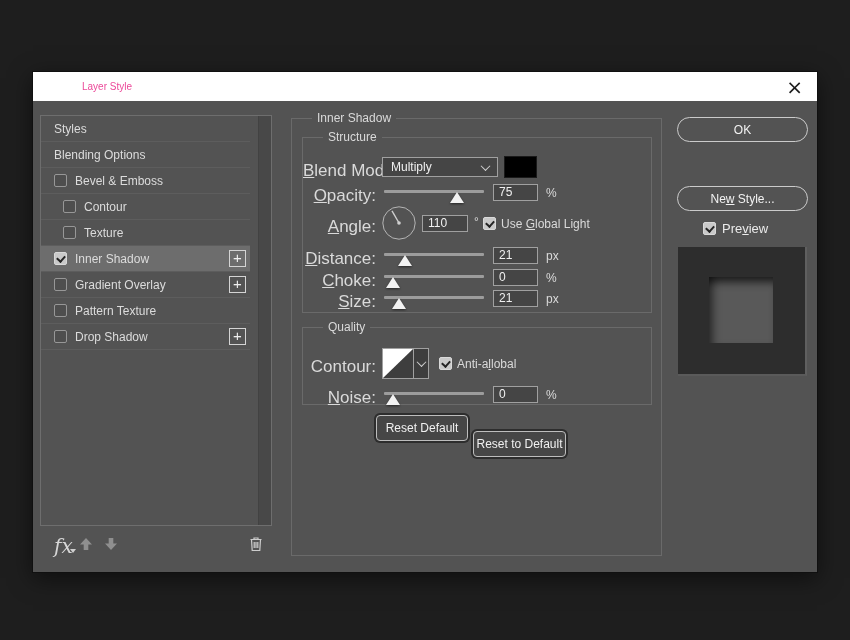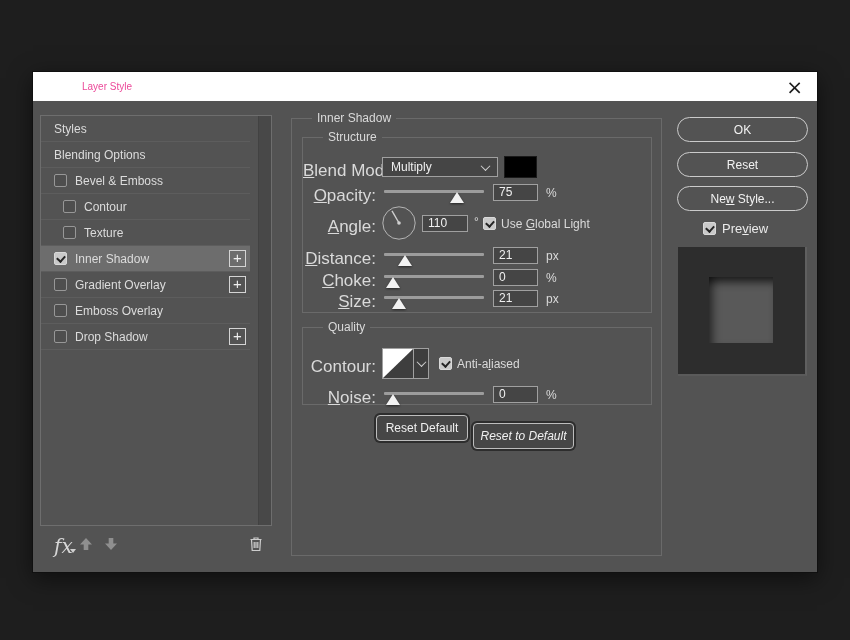--- a/index.html
+++ b/index.html
@@ -104,21 +104,21 @@
         <span>Inner Shadow</span>
         <span class="addbtn">+</span>
       </div>
       <div class="srow">
         <span class="cb unchecked"></span>
         <span>Gradient Overlay</span>
         <span class="addbtn">+</span>
       </div>
       <div class="srow">
         <span class="cb unchecked"></span>
-        <span>Emboss Overlay</span>
+        <span>Pattern Texture</span>
       </div>
       <div class="srow">
         <span class="cb unchecked"></span>
         <span>Drop Shadow</span>
         <span class="addbtn">+</span>
       </div>
     </div>
     <div class="scrolltrack"></div>
   </div>
 
@@ -205,37 +205,36 @@
       <span class="glabel">Quality</span>
 
       <span class="rlbl" style="top:29px;">Contour:</span>
       <div class="contour">
         <span class="cthumb"></span>
         <span class="cdrop">
             <span class="chev"></span>
           </span>
       </div>
       <span class="cb checked" style="position:absolute; left:136px; top:29px;"></span>
-      <span class="lbl" style="left:154px; top:29px;"><span>Anti-a</span><span class="mn">l</span><span>iased</span></span>
+      <span class="lbl" style="left:154px; top:29px;"><span>Anti-a</span><span class="mn">l</span><span>lobal</span></span>
 
       <span class="rlbl" style="top:60px;"><span class="mn">N</span><span>oise:</span></span>
       <div class="slider" style="left:81px; top:64px;">
         <div class="track"></div>
         <div class="thumb" style="left:2px;"></div>
       </div>
       <div class="vbox" style="left:190px; top:58px;">0</div>
       <span class="unit" style="left:243px; top:60px;">%</span>
     </div>
 
     <div class="dbtn" style="left:84px; top:296px; width:92px;">Reset Default</div>
-    <div class="dbtn" style="left:181px; top:304px; width:101px;font-style:italic;">Reset to Default</div>
+    <div class="dbtn" style="left:181px; top:312px; width:93px;">Reset to Default</div>
   </div>
 
   <div class="pill" style="top:45px;">OK</div>
-  <div class="pill" style="top:80px;">Reset</div>
   <div class="pill" style="top:114px;">
       <span><span>Ne</span><span class="mn">w</span><span> Style...</span></span>
     </div>
 
   <div class="previewrow">
     <span class="cb checked"></span>
     <span><span>Pre</span><span class="mn">v</span><span>iew</span></span>
   </div>
 
   <div class="pvthumb">

